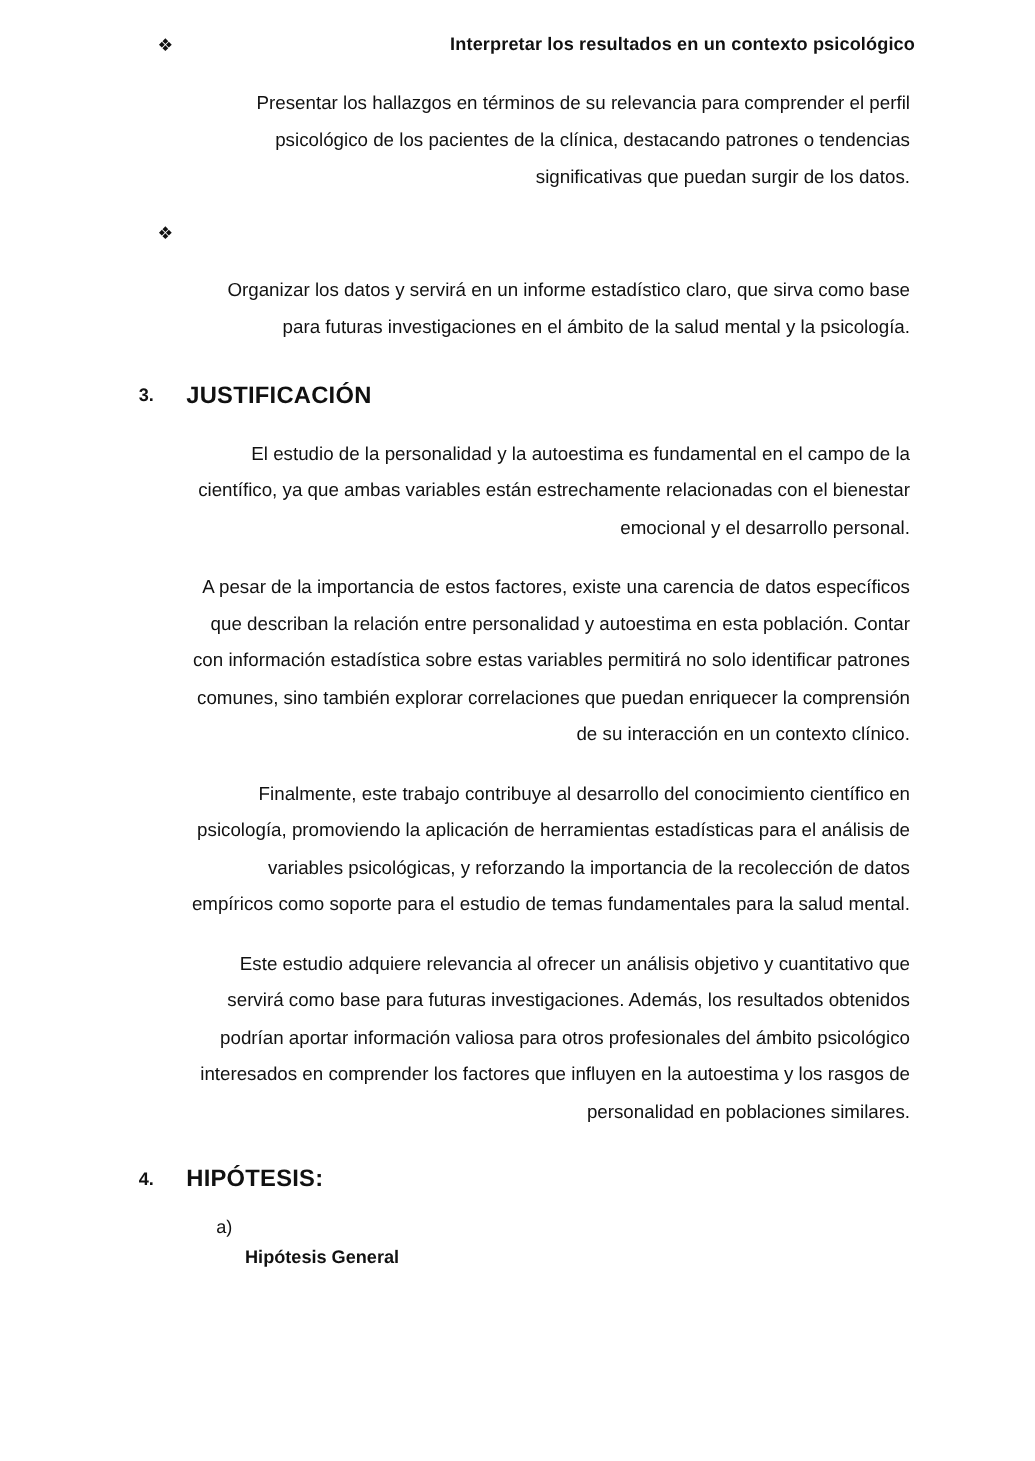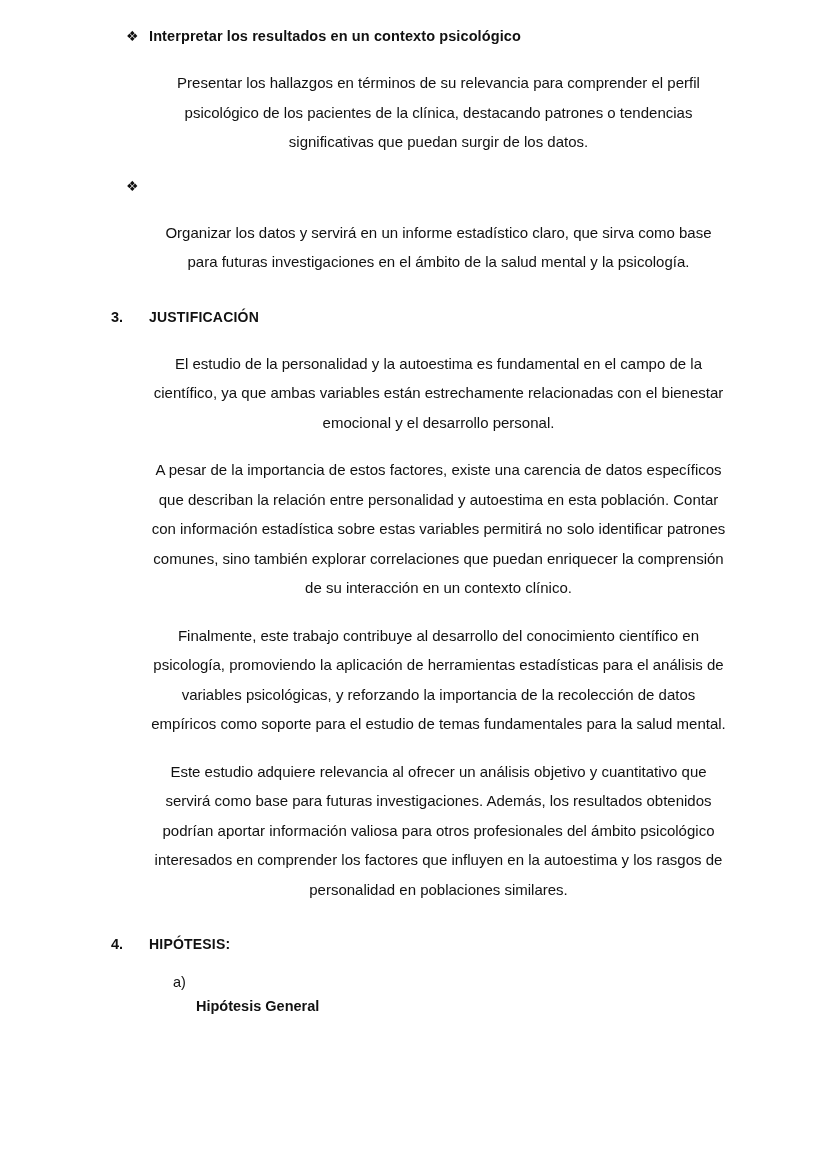--- a/index.html
+++ b/index.html
@@ -46,50 +46,51 @@
     line-height: 28px;
     color: #111111;
     text-align: left;
   }
   .bullet-text {
     flex: 1 1 auto;
     font-size: 14.5px;
     font-weight: bold;
     line-height: 28px;
     letter-spacing: 0.1px;
+    text-align: right;
   }
 
   
   .para {
     padding-left: 149px;
     padding-right: 100px;
     font-size: 15px;
     line-height: 29.5px;
-    text-align: center;
+    text-align: right;
     margin-top: 18px;
   }
 
   
   .num-heading {
     display: flex;
     align-items: flex-start;
     padding-left: 111px;
     padding-right: 96px;
     margin-top: 26px;
   }
   .num-heading .num {
     width: 38px;
     flex: 0 0 38px;
     font-size: 14.5px;
     font-weight: bold;
     line-height: 28px;
   }
   .num-heading .htext {
     flex: 1 1 auto;
-    font-size: 14px;
+    font-size: 19px;
     font-weight: bold;
     line-height: 28px;
     letter-spacing: 0.2px;
   }
 
   
   .letter-item {
     display: flex;
     align-items: flex-start;
     padding-left: 173px;

